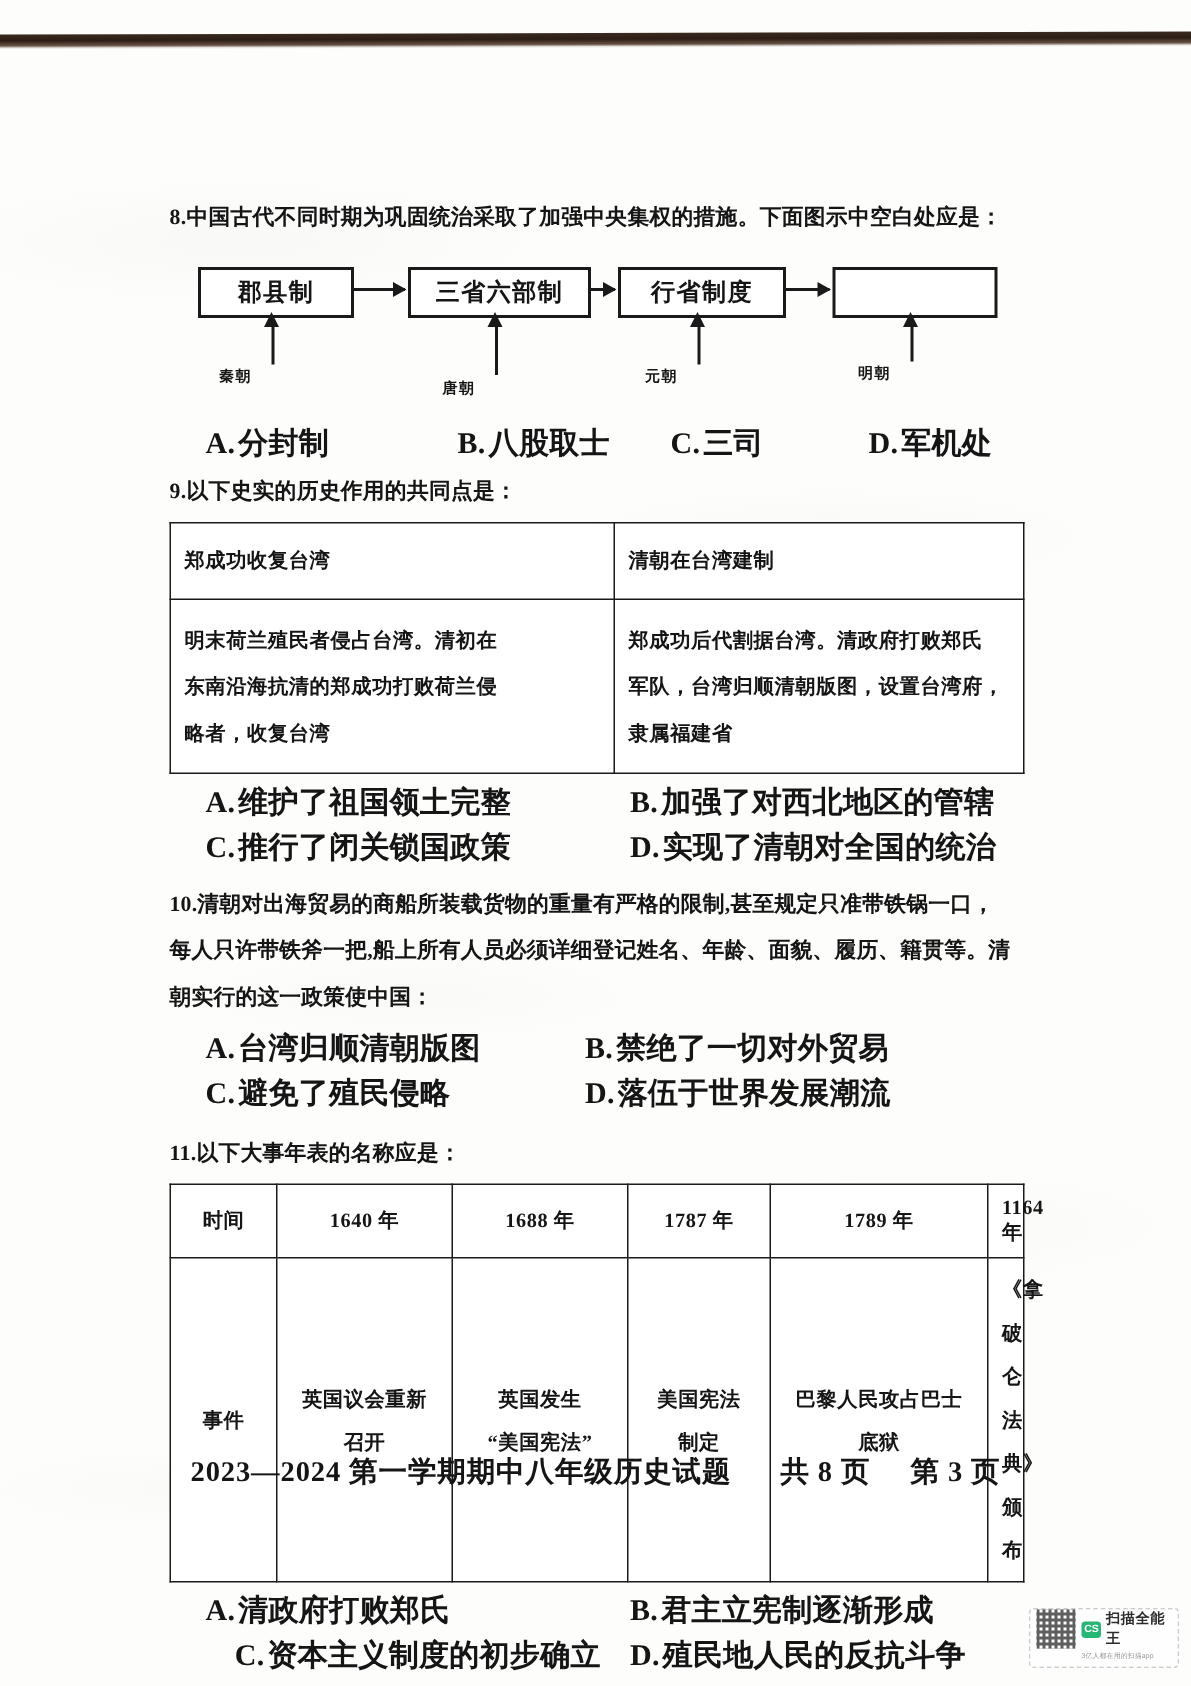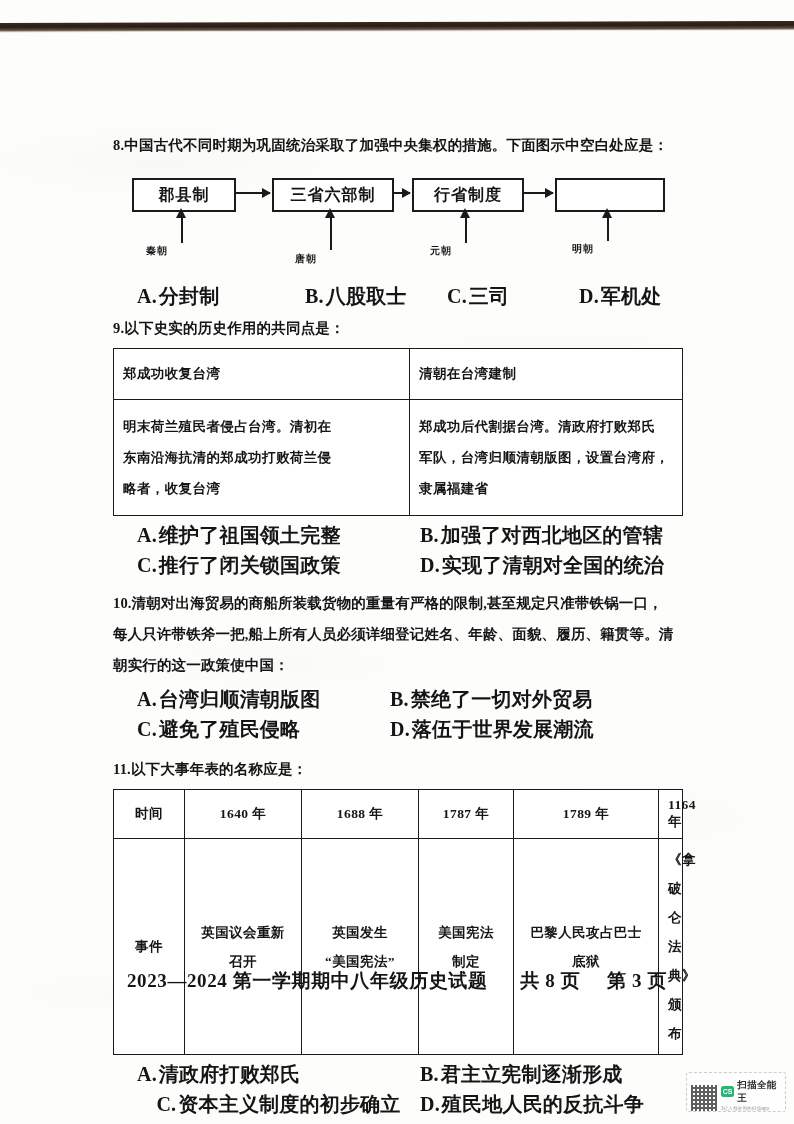--- a/index.html
+++ b/index.html
@@ -95,21 +95,21 @@
     position:absolute;left:0;top:968px;width:794px;text-align:center;
     font-size:19px;font-weight:700;letter-spacing:.6px;
   }
   .footer .gap{display:inline-block;width:22px;}
   .footer .gap2{display:inline-block;width:16px;}
 
   
   .wm{
     position:absolute;left:686px;top:1072px;width:100px;height:40px;
     border:1px dashed #c9c9c9;border-radius:3px;background:#fff;
-    display:flex;align-items:flex-end;padding:0 4px;box-sizing:border-box;
+    display:flex;align-items:flex-start;padding:0 4px;box-sizing:border-box;
     opacity:.92;
   }
   .wm .qr{
     width:26px;height:26px;flex:0 0 26px;margin-right:4px;
     background-image:
       repeating-linear-gradient(90deg,#222 0 2px,transparent 2px 4px),
       repeating-linear-gradient(0deg,#222 0 2px,transparent 2px 4px);
     background-size:4px 4px;
     opacity:.78;
   }

